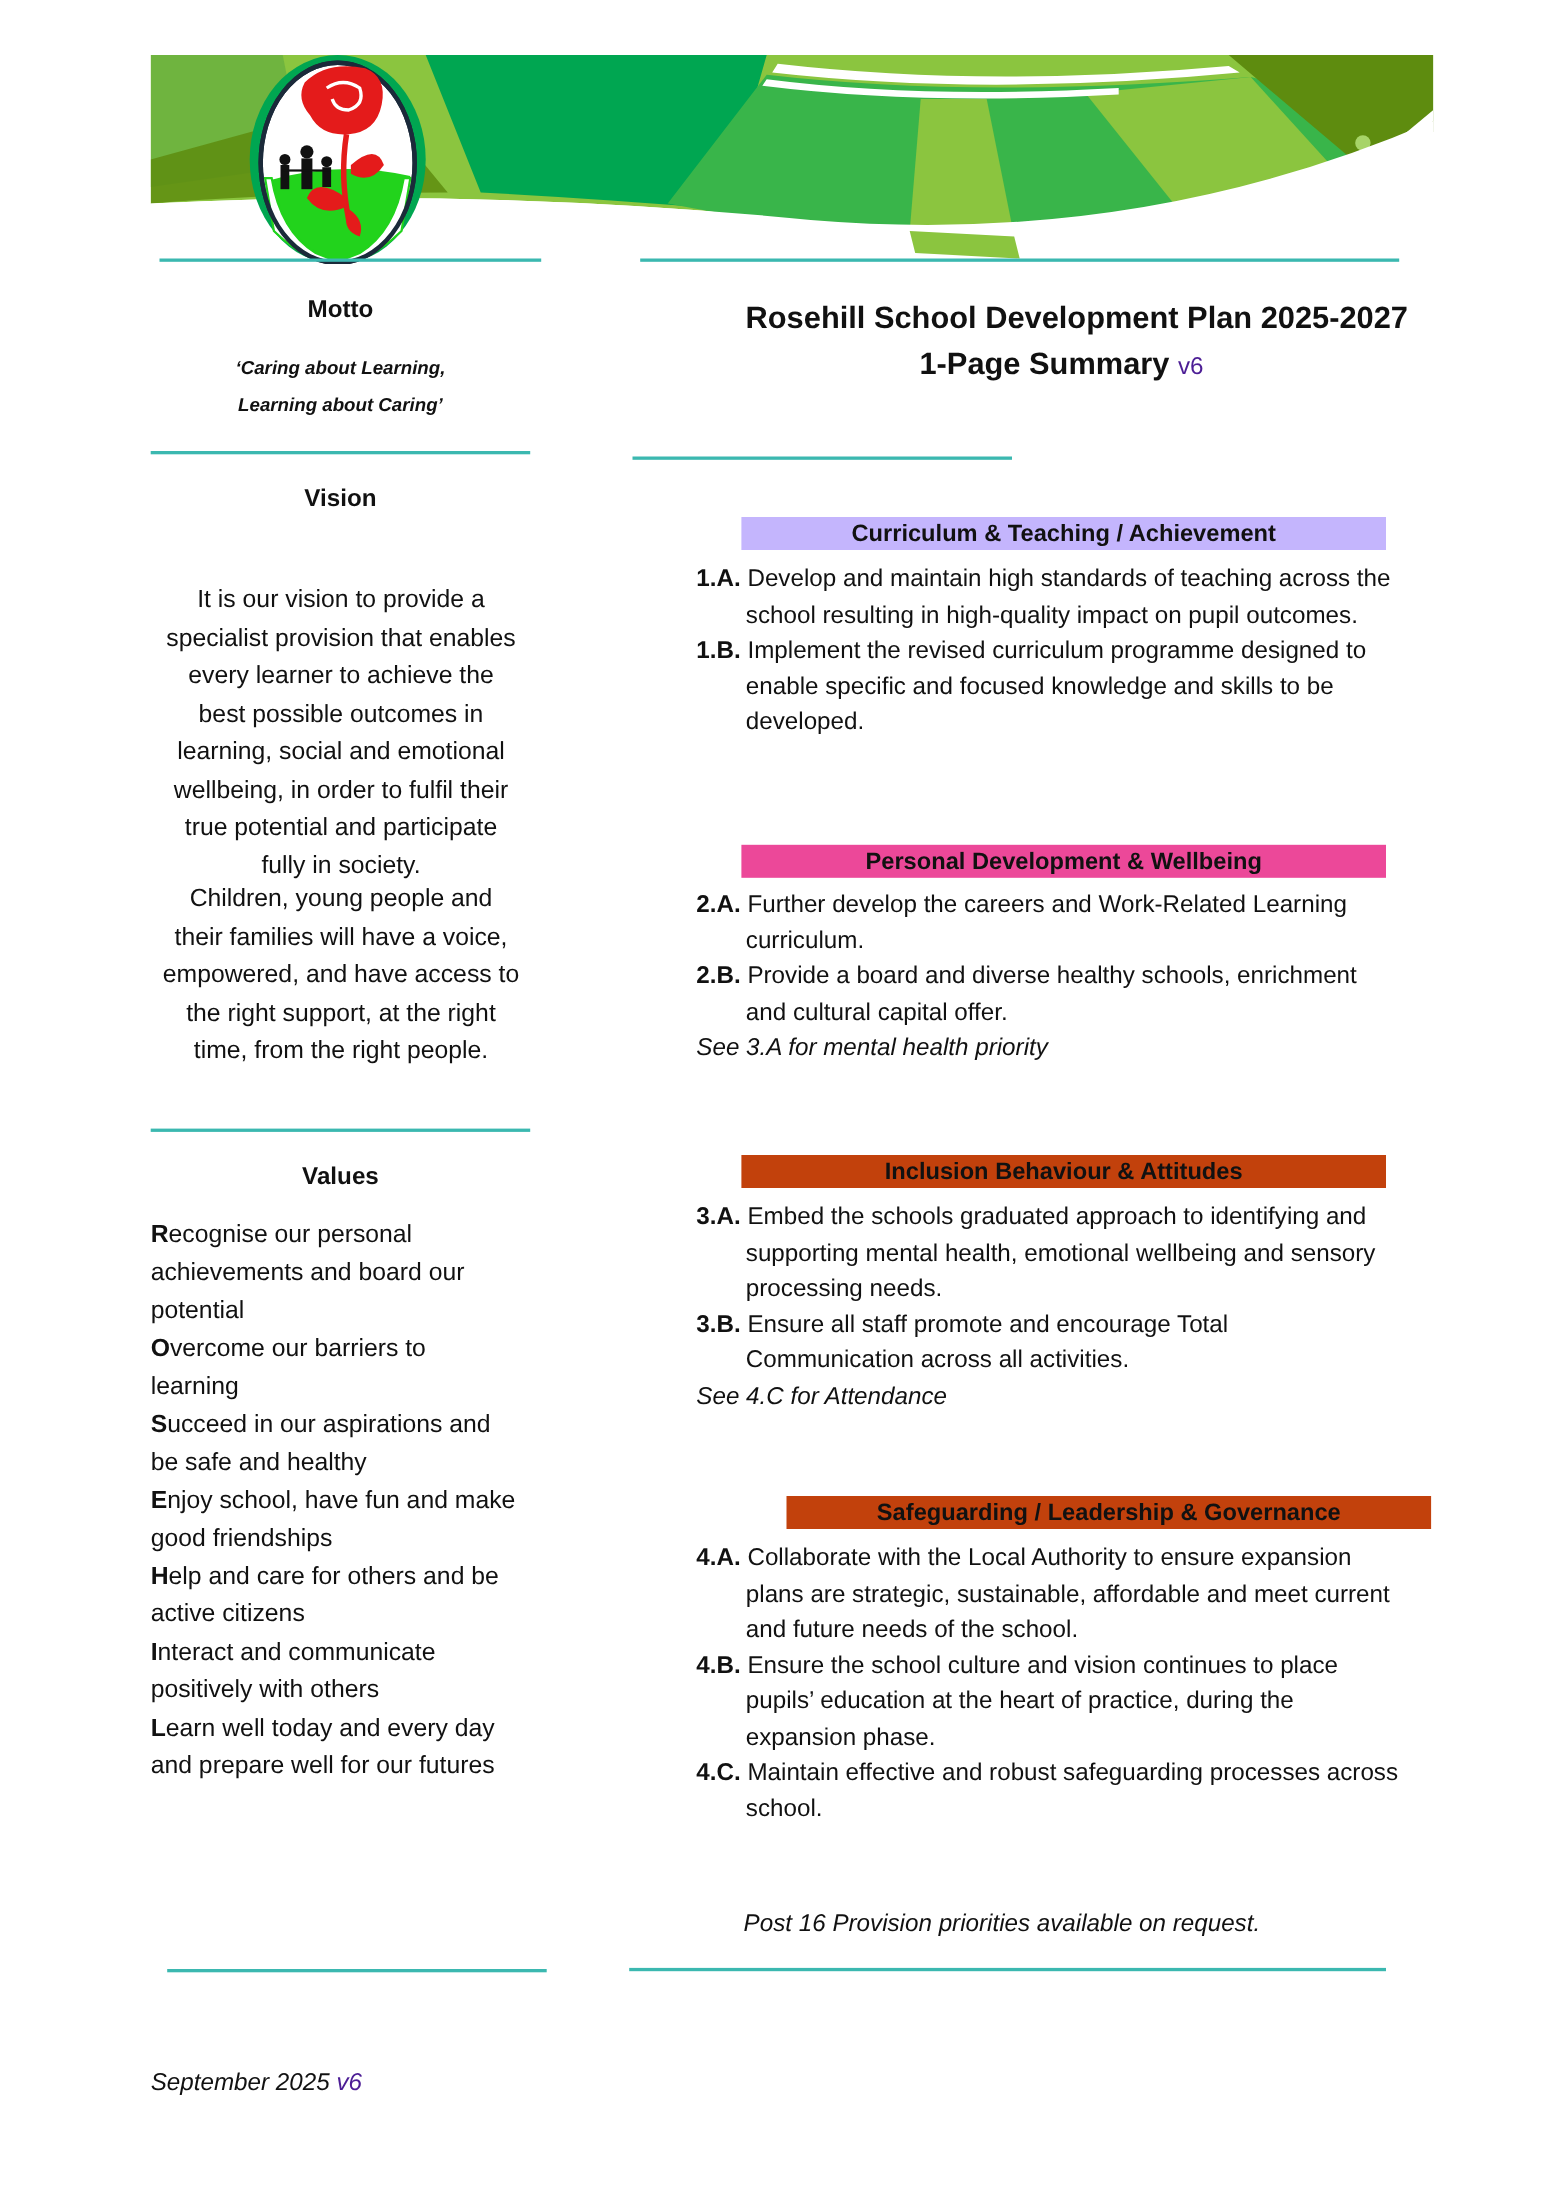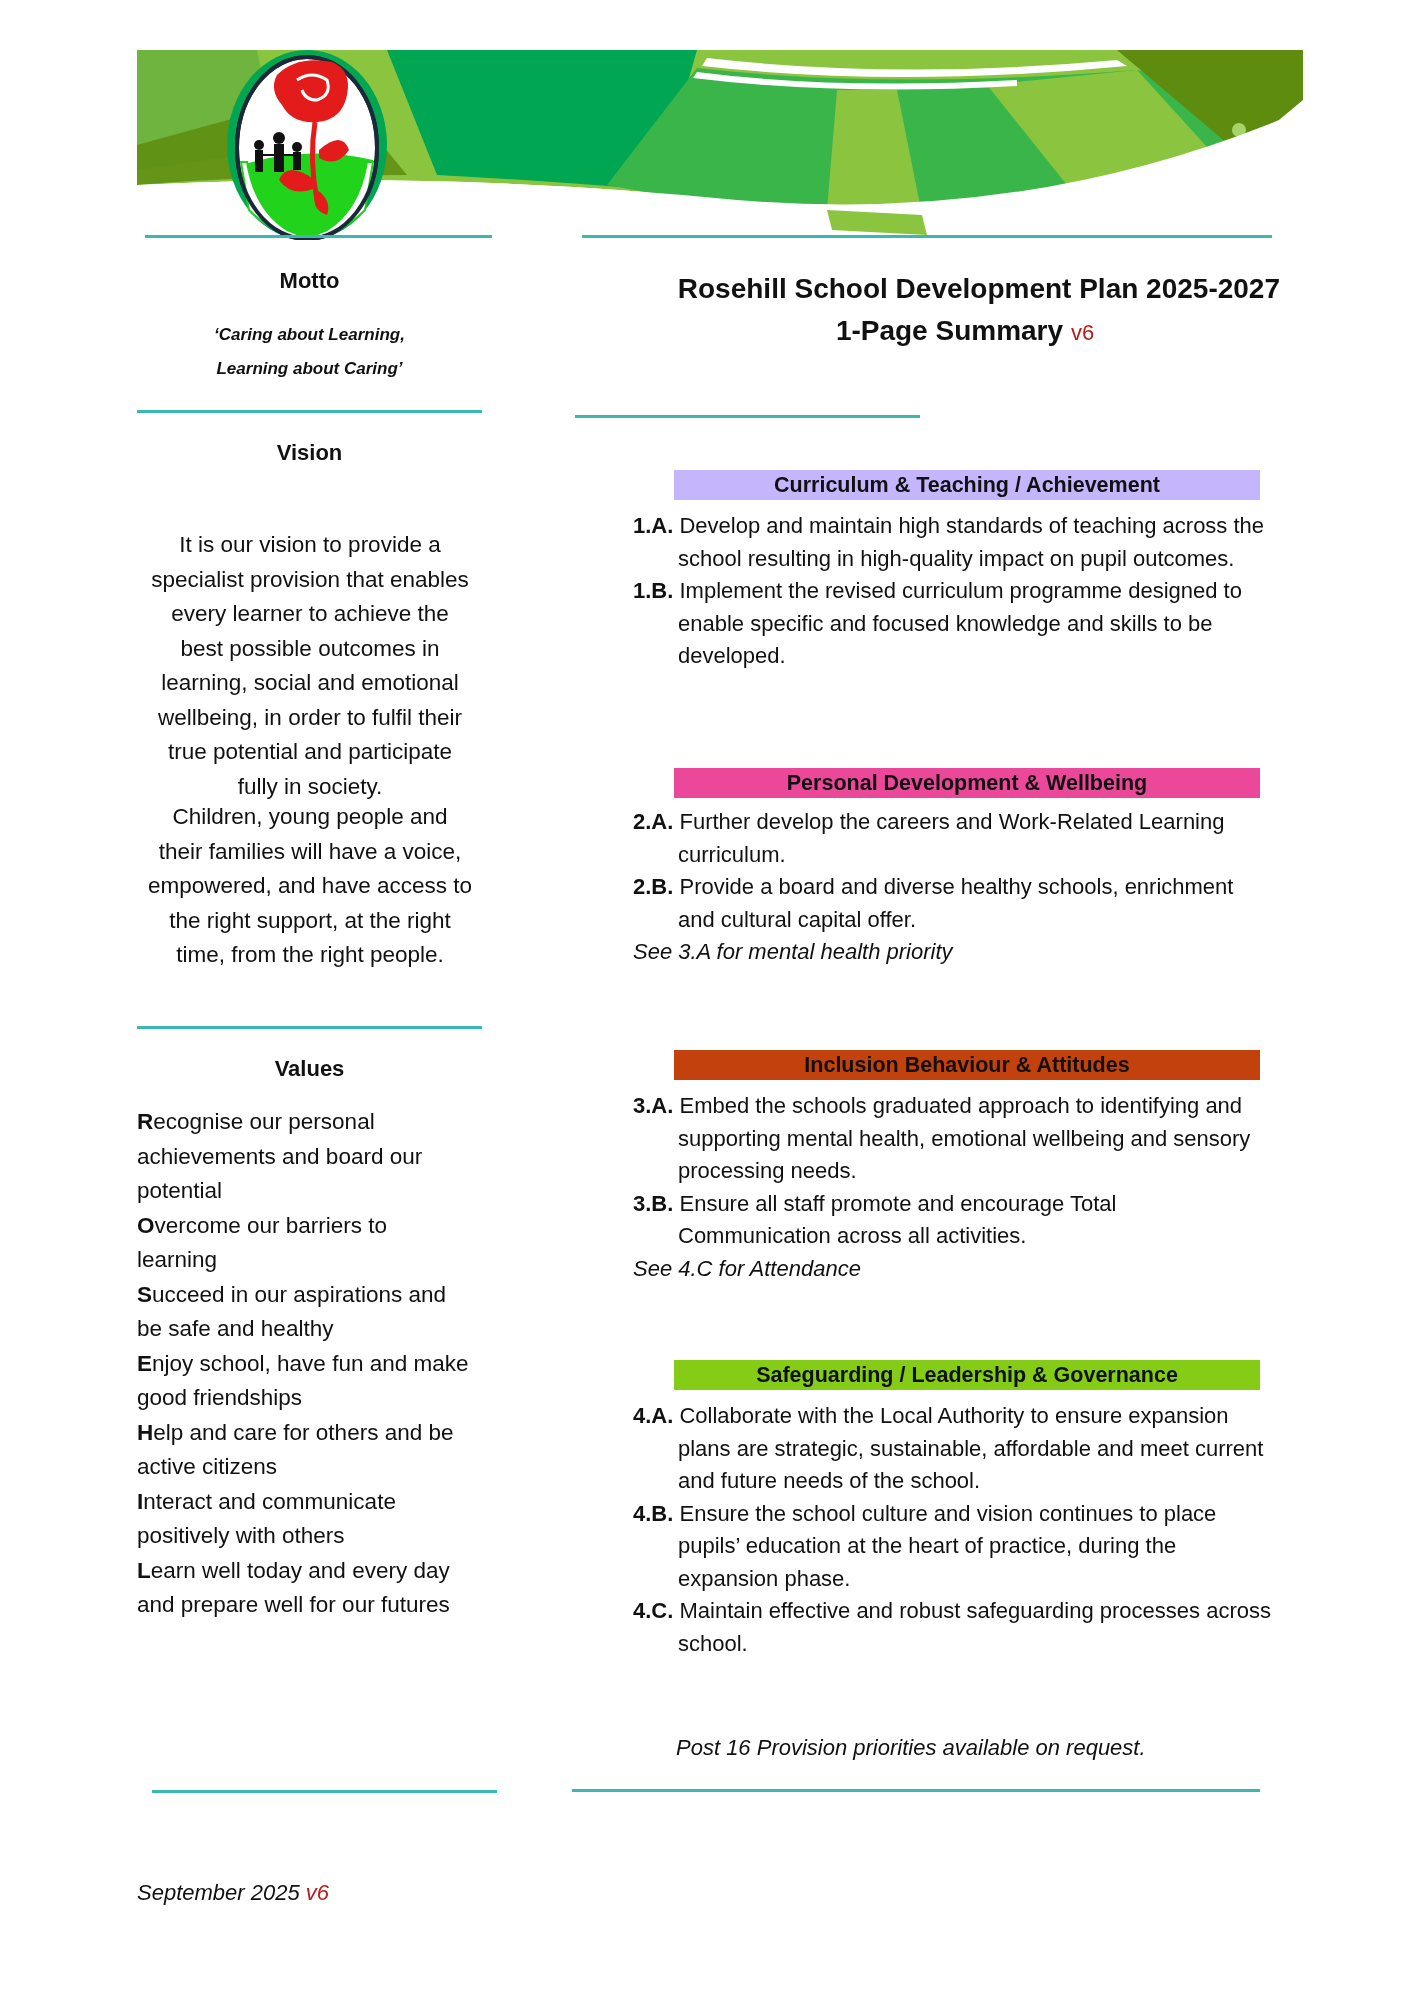--- a/index.html
+++ b/index.html
@@ -16,21 +16,21 @@
     .h-bold { font-weight: bold; font-size: 22px; }
     .body-txt { font-size: 22.5px; line-height: 34.5px; }
 
     .motto-title { left: 137px; top: 268px; width: 345px; }
     .motto-text { left: 137px; top: 318px; width: 345px; font-style: italic; font-weight: bold;
                   font-size: 17px; line-height: 34px; }
 
     .doc-title { left: 590px; top: 268px; width: 700px; font-weight: bold; font-size: 28px;
                  line-height: 42px; text-align: right; padding-right: 10px; box-sizing: border-box; }
     .doc-title .line2 { display: block; text-align: center; padding-left: 60px; }
-    .ver { color: #b91c1c; font-weight: normal; font-size: 22px; text-align: right; }
+    .ver { color: #4c1d95; font-weight: normal; font-size: 22px; text-align: right; }
 
     .vision-title { left: 137px; top: 440px; width: 345px; }
     .vision-p1 { left: 130px; top: 490px; width: 360px; margin-top: 38px; }
     .vision-p2 { left: 130px; top: 800px; width: 360px; }
 
     .values-title { left: 137px; top: 1056px; width: 345px; }
     .values-list { left: 137px; top: 1105px; width: 360px; }
     .values-list div b { font-weight: bold; }
 
     .section-head { position: absolute; left: 674px; width: 586px; height: 30px;
@@ -195,21 +195,21 @@
       <div class="item"><span class="code">2.A.</span> Further develop the careers and Work-Related Learning curriculum.</div>
       <div class="item"><span class="code">2.B.</span> Provide a board and diverse healthy schools, enrichment and cultural capital offer.</div>
       <div class="note">See 3.A for mental health priority</div>
     </div>
     <div class="section-head" style="top: 1050px; background: #c2410c;">Inclusion Behaviour &amp; Attitudes</div>
     <div class="priority" style="top: 1090px;">
       <div class="item"><span class="code">3.A.</span> Embed the schools graduated approach to identifying and supporting mental health, emotional wellbeing and sensory processing needs.</div>
       <div class="item"><span class="code">3.B.</span> Ensure all staff promote and encourage Total Communication across all activities.</div>
       <div class="note">See 4.C for Attendance</div>
     </div>
-    <div class="section-head" style="top: 1360px; background: #84cc16;">Safeguarding / Leadership &amp; Governance</div>
+    <div class="section-head" style="top: 1360px; background: #c2410c; margin-left: 41px;">Safeguarding / Leadership &amp; Governance</div>
     <div class="priority" style="top: 1400px;">
       <div class="item"><span class="code">4.A.</span> Collaborate with the Local Authority to ensure expansion plans are strategic, sustainable, affordable and meet current and future needs of the school.</div>
       <div class="item"><span class="code">4.B.</span> Ensure the school culture and vision continues to place pupils’ education at the heart of practice, during the expansion phase.</div>
       <div class="item"><span class="code">4.C.</span> Maintain effective and robust safeguarding processes across school.</div>
     </div>
   </div>
 
 <div class="abs post16">Post 16 Provision priorities available on request.</div>
 
 <div class="abs footer">

